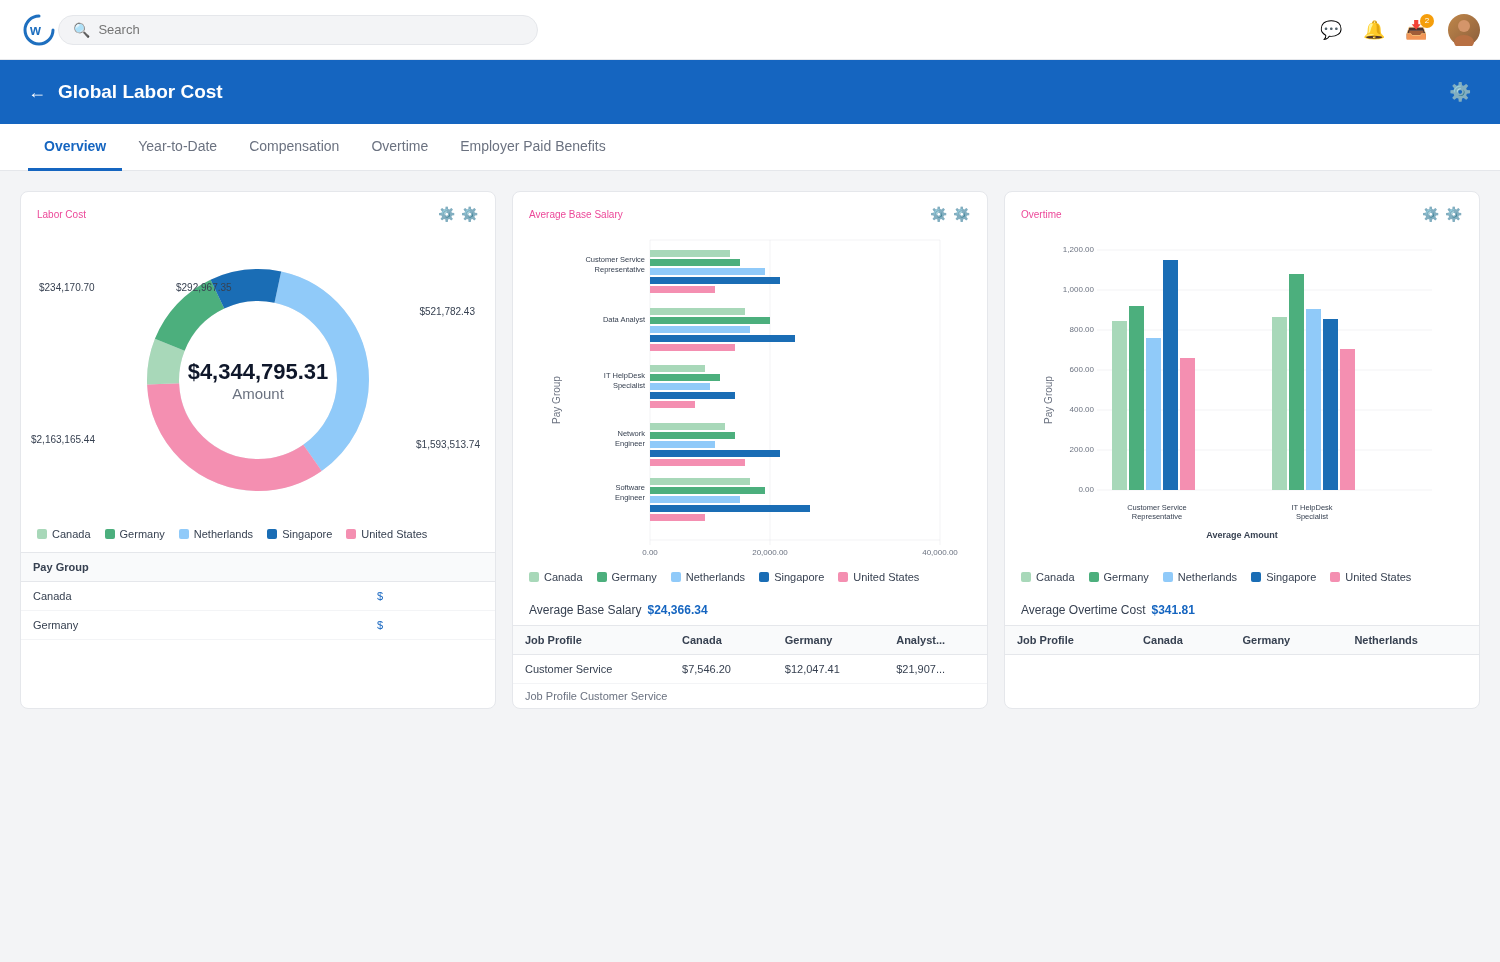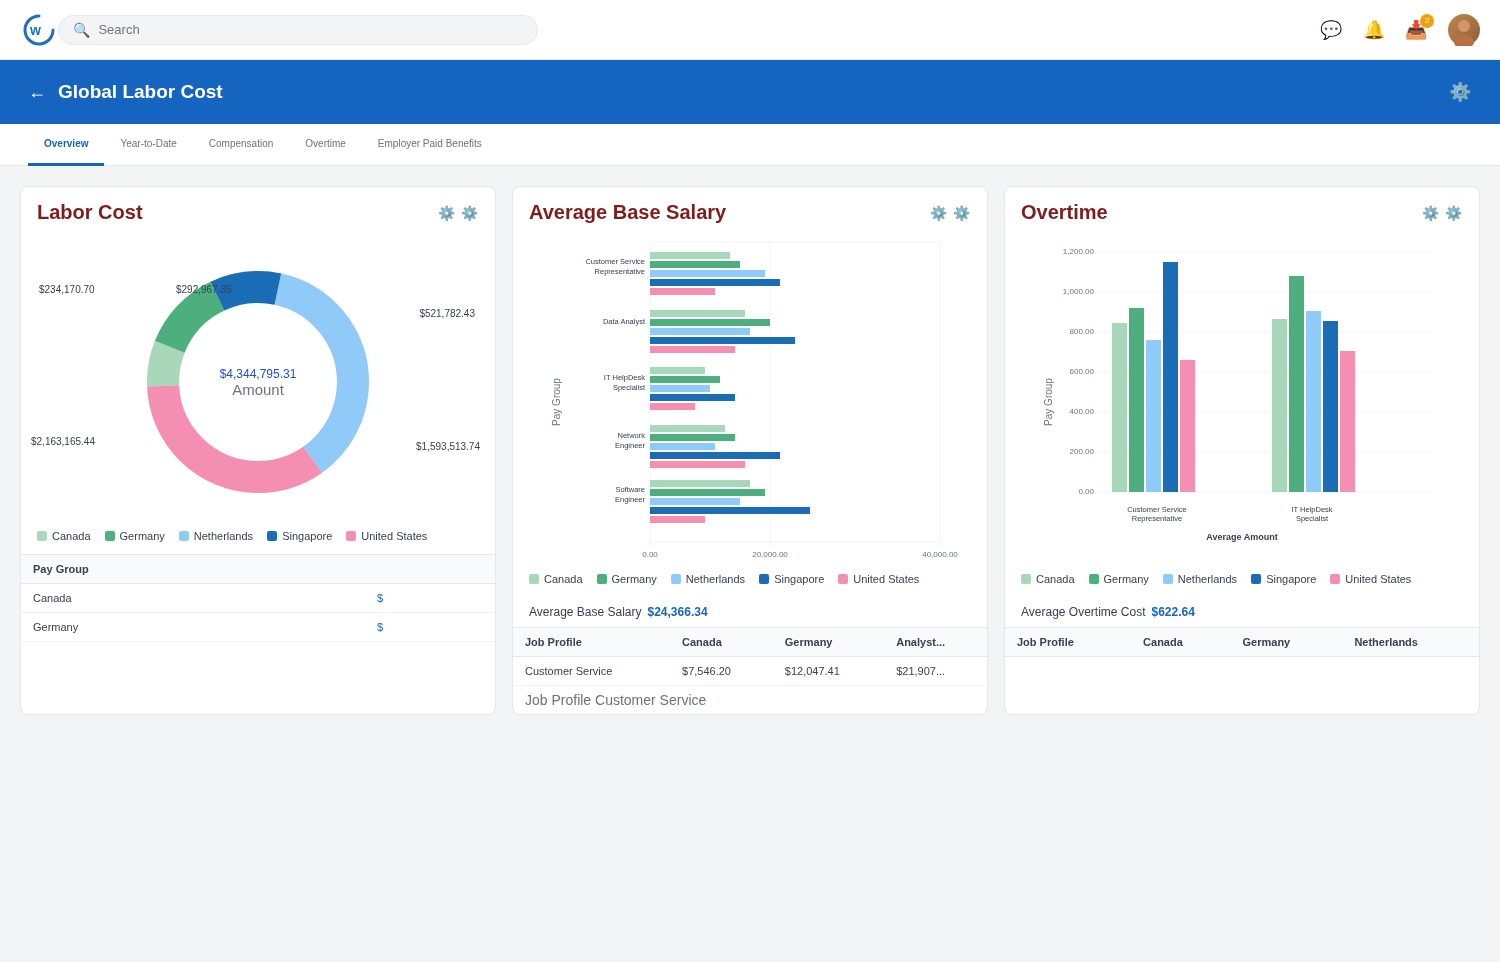--- a/index.html
+++ b/index.html
@@ -58,21 +58,21 @@
     .settings-icon { margin-left: auto; color: #fff; font-size: 18px; cursor: pointer; }
 
     
     .tabs-bar {
       background: #fff;
       display: flex; align-items: center;
       padding: 0 28px;
       border-bottom: 1px solid #e5e7eb;
     }
     .tab {
-      padding: 14px 16px; font-size: 10px; cursor: pointer; color: #6b7280;
+      padding: 14px 16px; font-size: 14px; cursor: pointer; color: #6b7280;
       border-bottom: 3px solid transparent; margin-bottom: -1px;
     }
     .tab.active { color: #1565C0; border-bottom-color: #1565C0; font-weight: 600; }
 
     
     .main-content {
       padding: 20px;
       display: flex;
       gap: 16px;
     }
@@ -83,35 +83,35 @@
       border-radius: 8px;
       border: 1px solid #e5e7eb;
       flex: 1;
       overflow: hidden;
       min-width: 0;
     }
     .card-header {
       display: flex; align-items: center; justify-content: space-between;
       padding: 14px 16px 8px;
     }
-    .card-title { font-size: 20px; font-weight: 700; color: #7f1d1d; }
+    .card-title { font-size: 10px; font-weight: 400; color: #ec4899; }
     .card-icons { display: flex; gap: 6px; }
     .card-icon-btn { color: #9ca3af; cursor: pointer; font-size: 14px; }
 
     
     .donut-container {
       display: flex; justify-content: center; align-items: center;
       padding: 20px 0 10px;
       position: relative;
     }
     .donut-center {
       position: absolute;
       text-align: center;
     }
-    .donut-amount { font-size: 12px; font-weight: 400; color: #1d4ed8; }
+    .donut-amount { font-size: 22px; font-weight: 700; color: #0f172a; }
     .donut-label { font-size: 15px; color: #6b7280; }
 
     
     .legend {
       display: flex; flex-wrap: wrap; gap: 6px 14px;
       padding: 8px 16px 12px;
     }
     .legend-item { display: flex; align-items: center; gap: 5px; font-size: 11px; color: #374151; }
     .legend-dot { width: 10px; height: 10px; border-radius: 2px; flex-shrink: 0; }
 
@@ -382,21 +382,21 @@
       <tbody>
         <tr>
           <td class="link-cell">Customer Service</td>
           <td>$7,546.20</td>
           <td>$12,047.41</td>
           <td>$21,907...</td>
         </tr>
       </tbody>
     </table>
 
-    <div style="padding: 6px 12px; font-size:14px; color:#6b7280;">
+    <div style="padding: 6px 12px; font-size:11px; color:#6b7280;">
       Job Profile Customer Service
     </div>
   </div>
 
   <div class="card">
     <div class="card-header">
       <span class="card-title">Overtime</span>
       <div class="card-icons">
         <span class="card-icon-btn">⚙️</span>
         <span class="card-icon-btn">⚙️</span>
@@ -467,21 +467,21 @@
         <span>Singapore</span>
       </div>
       <div class="legend-item">
         <div class="legend-dot" style="background:#f48fb1;"></div>
         <span>United States</span>
       </div>
     </div>
 
     <div class="avg-row">
       <span>Average Overtime Cost</span>
-      <span class="avg-value">$622.64</span>
+      <span class="avg-value">$341.81</span>
     </div>
 
     <table class="mini-table">
       <thead>
         <tr>
           <th>Job Profile</th>
           <th>Canada</th>
           <th>Germany</th>
           <th>Netherlands</th>
         </tr>

